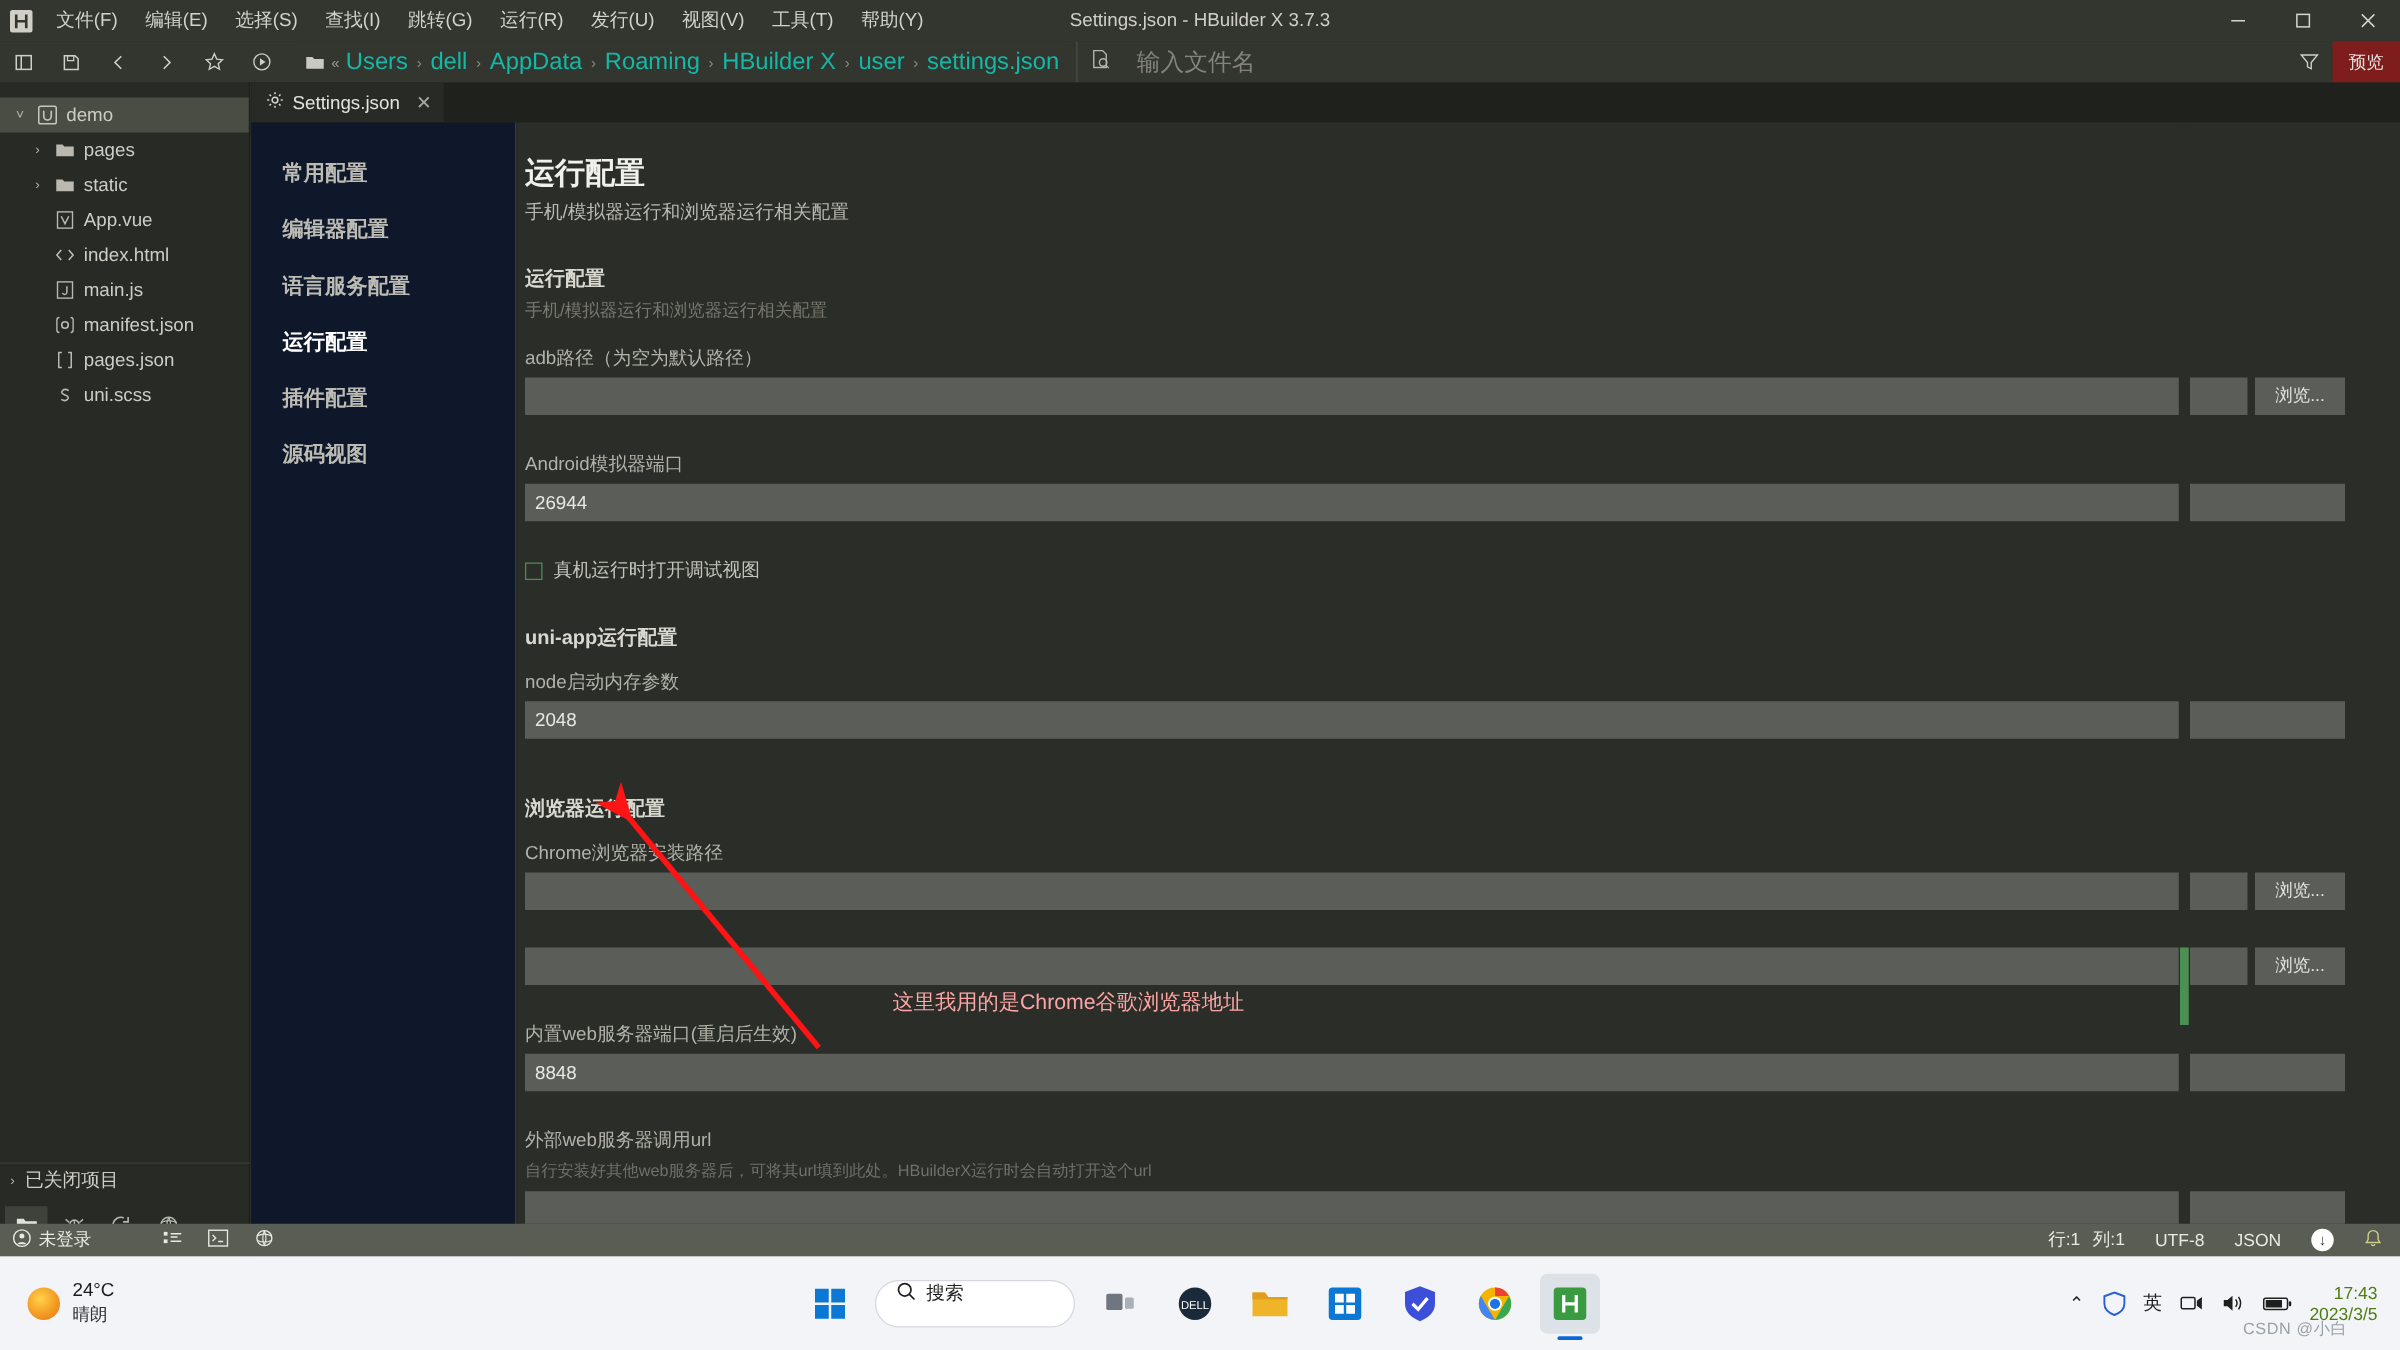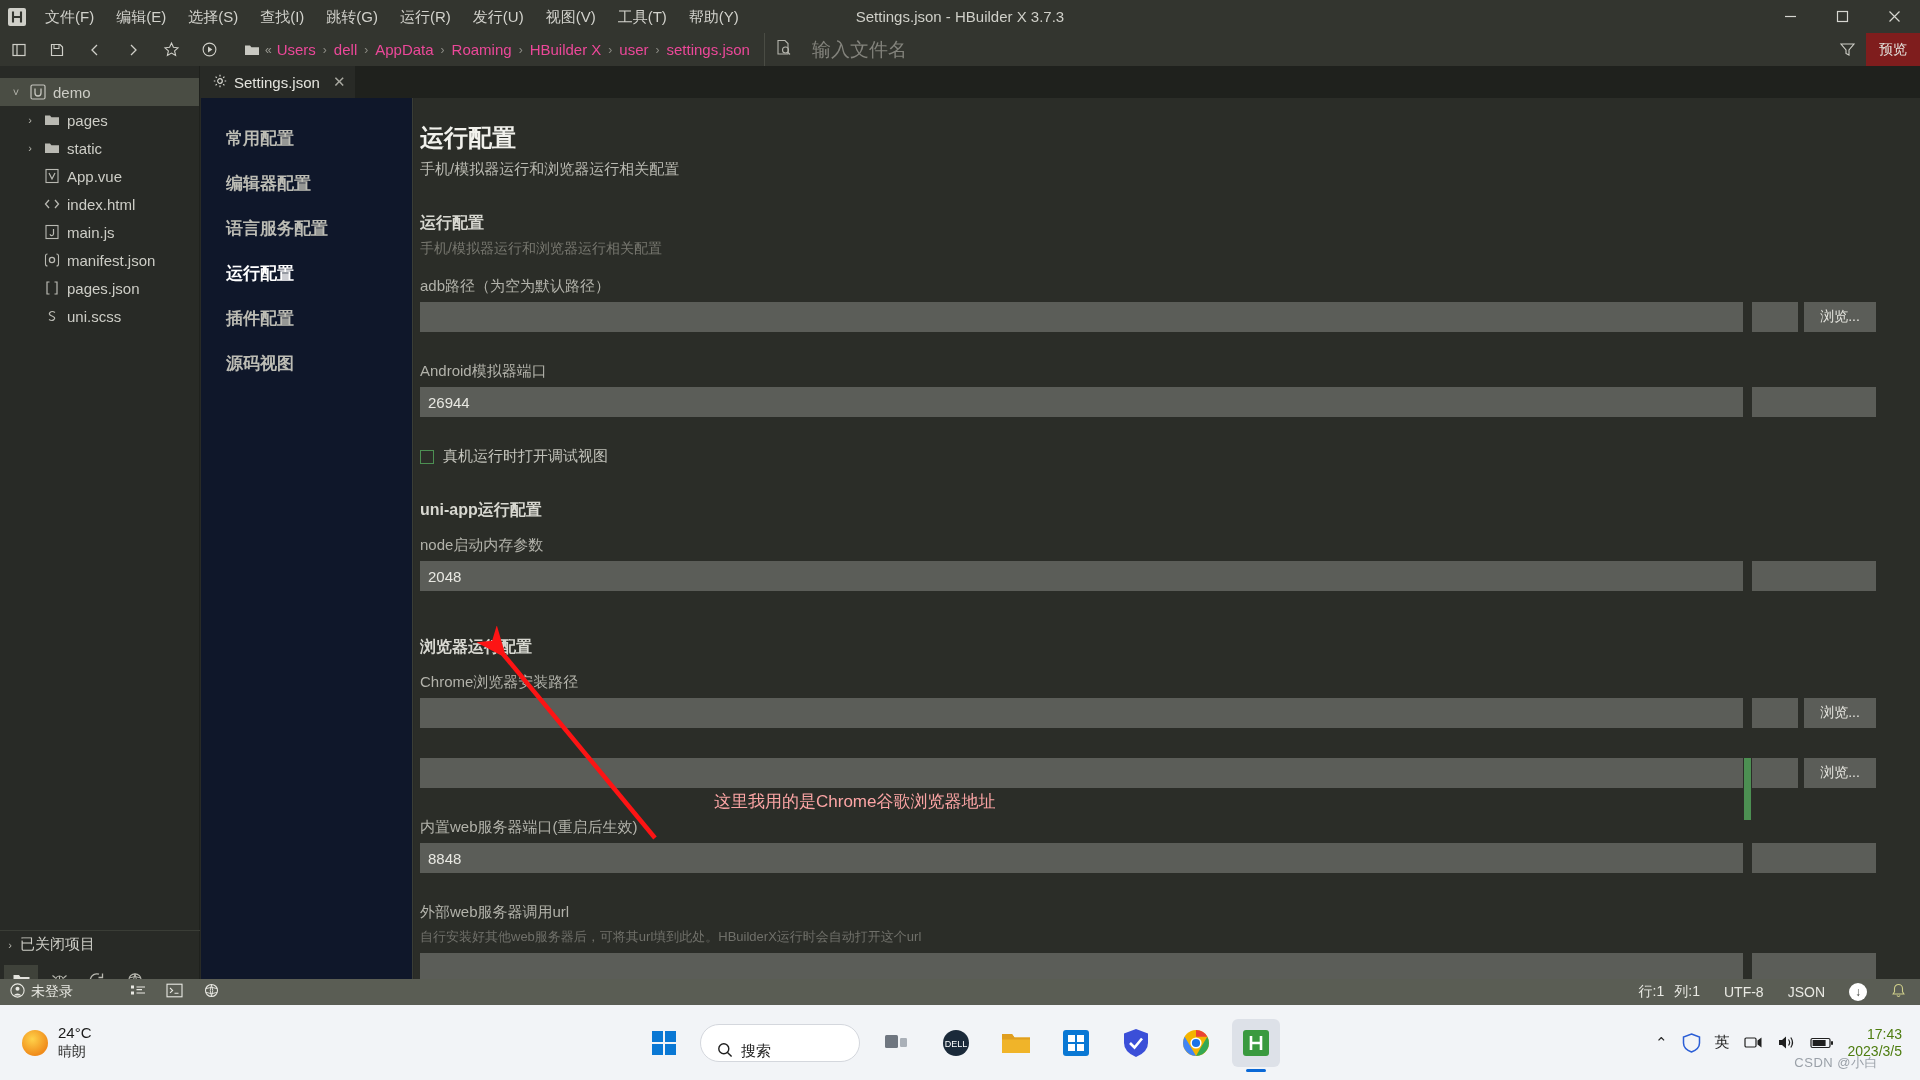--- a/index.html
+++ b/index.html
@@ -43,21 +43,21 @@
   }
   .tb-icon {
     width: 38px; height: 33px; display: flex; align-items: center; justify-content: center;
     color: #cfcfc8; font-size: 15px;
   }
   .tb-icon svg { display:block; }
   .breadcrumb {
     display: flex; align-items: center; height: 33px; margin-left: 12px;
     background: #33352f;
   }
-  .crumb { color: #ec4899; font-size: 15px; padding: 0 4px; white-space: nowrap; }
+  .crumb { color: #14b8a6; font-size: 19px; padding: 0 4px; white-space: nowrap; }
   .crumb-sep { color: #8b8b84; font-size: 12px; padding: 0 3px; }
   .crumb-small { color: #9a9a92; font-size: 12px; padding: 0 1px; }
   .bc-divider {
     width: 1px; height: 33px; background: #4a4c44; margin: 0 10px;
   }
   .filename-box { display: flex; align-items: center; height: 33px; }
   .filename-ph { color: #83837c; font-size: 19px; margin-left: 20px; }
   .tb-right { position: absolute; right: 0; top: 0; height: 33px; display: flex; align-items: center; }
   .preview-btn {
     background: #7f1d1d; color: #e3e3dd; font-size: 14px;
@@ -207,21 +207,21 @@
     width: 48px; height: 48px; display: flex; align-items: center; justify-content: center;
     border-radius: 6px; position: relative;
   }
   .tb-app.active { background: #dde1e8; }
   .tb-app.active::after {
     content: ""; position: absolute; bottom: -5px; left: 50%; transform: translateX(-50%);
     width: 20px; height: 3px; border-radius: 2px; background: #0a68d6;
   }
   .search-pill {
     width: 160px; height: 38px; border-radius: 19px; background: #ffffff;
-    border: 1px solid #d4d7dd; display: flex; align-items: flex-end; gap: 8px;
+    border: 1px solid #d4d7dd; display: flex; align-items: flex-start; gap: 8px;
     padding-left: 16px; color: #1f1f1f; font-size: 15px;
   }
   .tray {
     position: absolute; right: 0; display: flex; align-items: center; gap: 14px;
     padding-right: 18px;
   }
   .tray-item { color: #1f1f1f; font-size: 15px; display: flex; align-items: center; }
   .clock { text-align: right; line-height: 1.2; color: #4d7c0f; font-size: 14px; }
   .watermark {
     position: absolute; right: 42px; bottom: 8px; color: #9aa0a8; font-size: 13px;

